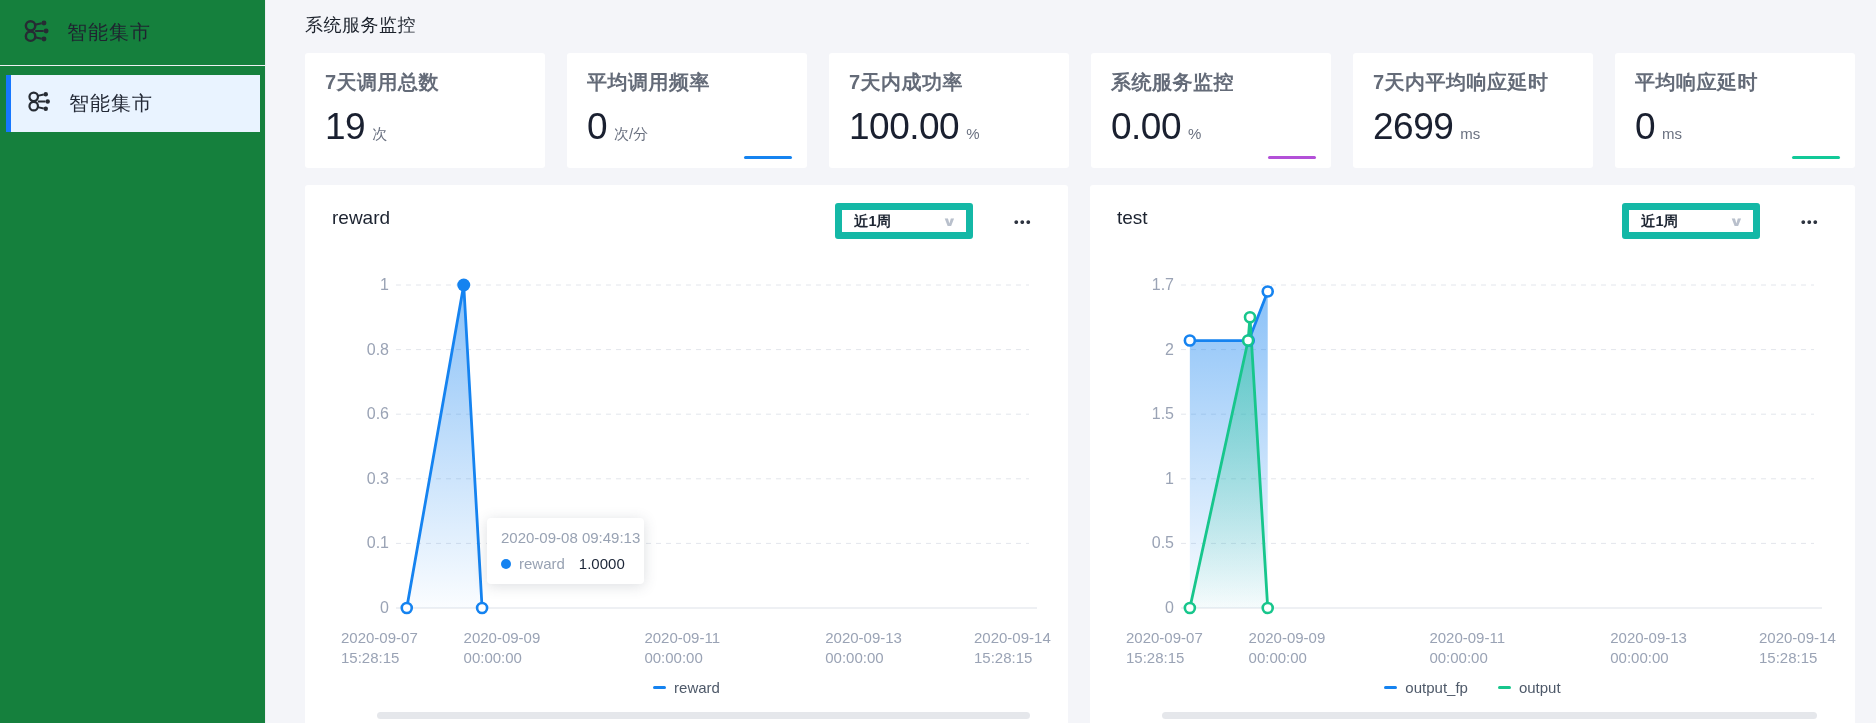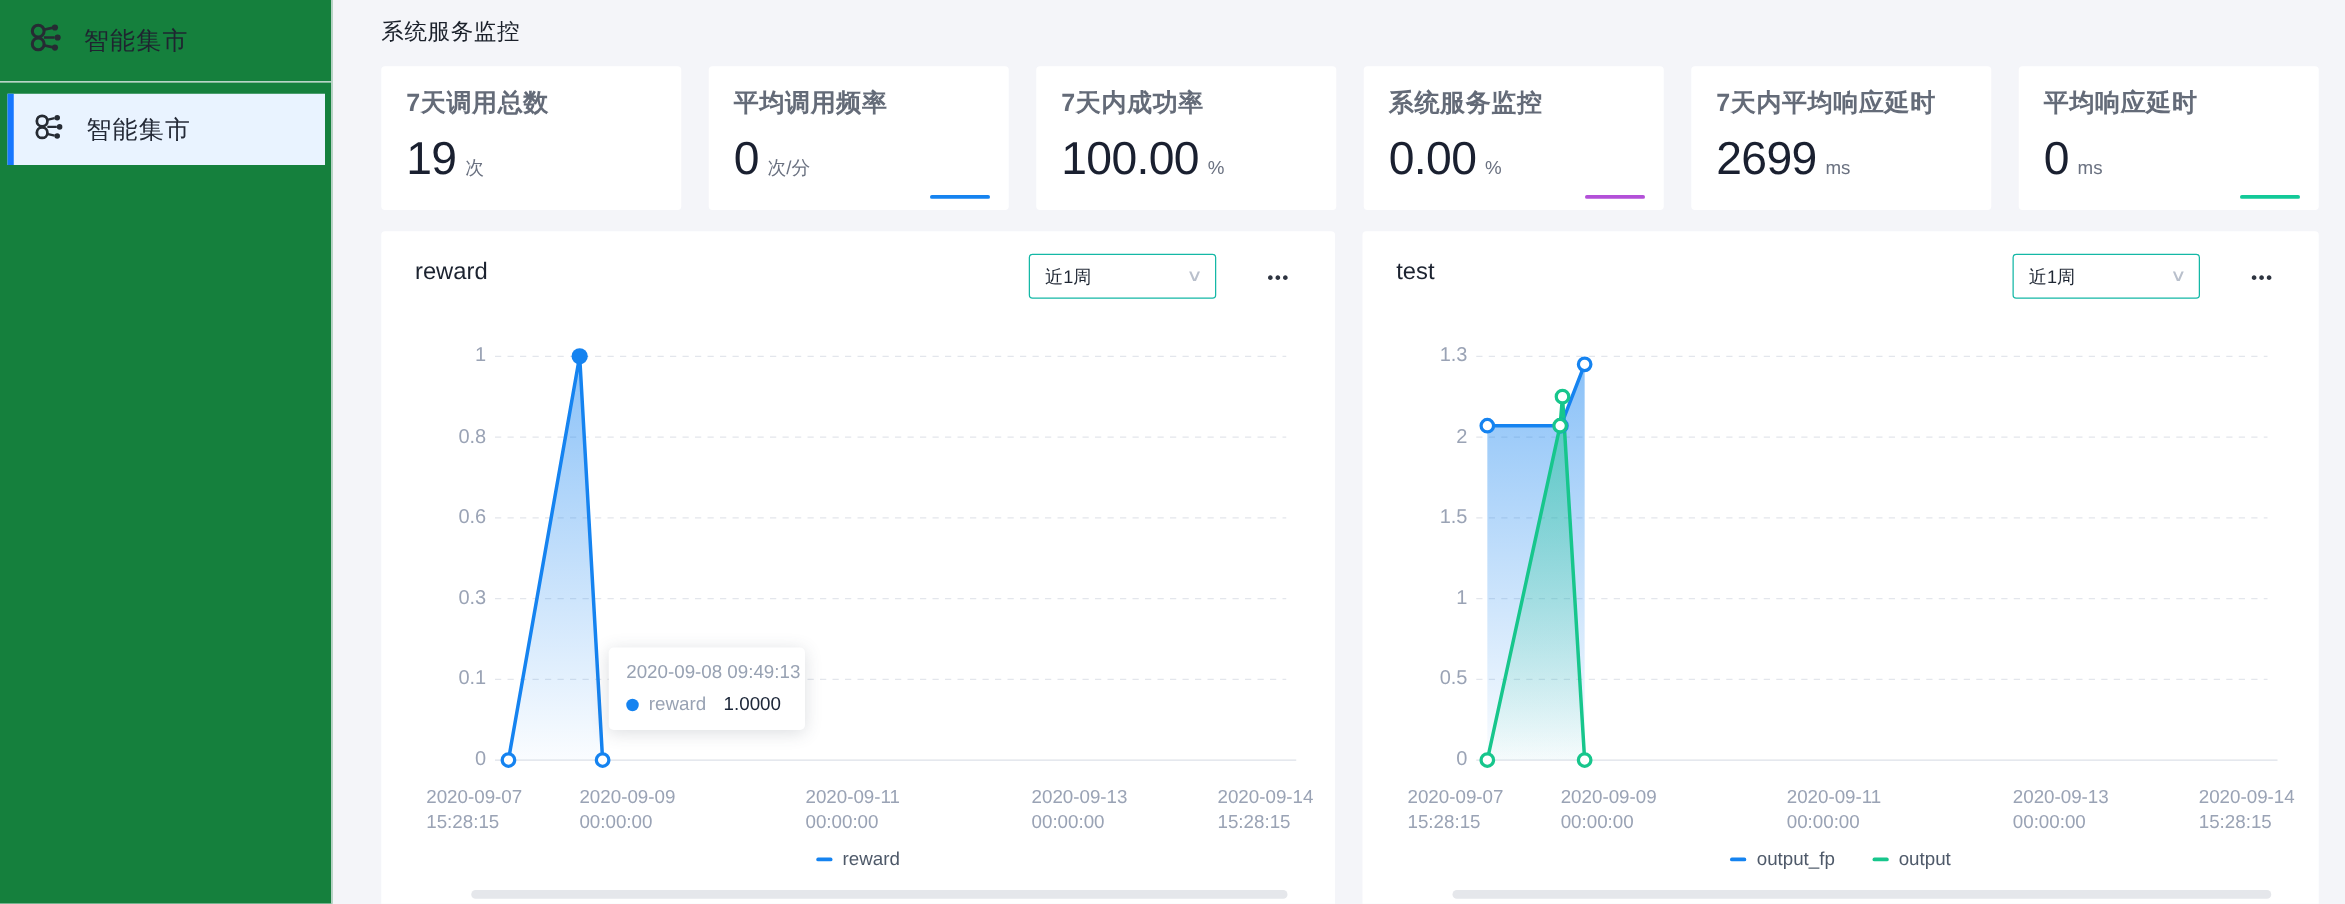--- a/index.html
+++ b/index.html
@@ -23,21 +23,21 @@
   .stat-card { position:relative; width:240px; height:115px; background:#fff; border-radius:3px; padding:16px 20px; }
   .stat-label { font-size:20px; color:#646b78; margin-bottom:10px; letter-spacing:0.5px;font-weight:bold; }
   .stat-value-row { display:flex; align-items:baseline; }
   .stat-value { font-size:37px; font-weight:500; color:#1a2030; letter-spacing:-0.5px; }
   .stat-unit { font-size:15px; color:#6a7180; margin-left:7px; }
   .spark { position:absolute; right:15px; bottom:9px; width:48px; height:3px; border-radius:2px; }
 
   
   .chart-card { position:absolute; top:185px; height:560px; background:#fff; border-radius:3px; overflow:hidden; }
   .chart-title { position:absolute; left:27px; top:22px; font-size:19px; color:#1c2330; }
-  .range-select { position:absolute; right:95px; top:18px; width:150px; height:36px; border:1px solid #14b8a6; border-radius:3px; background:#fff; display:flex; align-items:center; justify-content:space-between; padding:0 11px 0 12px; cursor:pointer; }
+  .range-select { position:absolute; right:95px; top:18px; width:138px; height:36px; border:7px solid #14b8a6; border-radius:3px; background:#fff; display:flex; align-items:center; justify-content:space-between; padding:0 11px 0 12px; cursor:pointer;font-weight:bold; }
   .range-value { font-size:14.5px; color:#1e2633; }
   .chevron { font-size:13px; color:#b9c0cc; transform:scaleX(1.4); }
   .more-btn { position:absolute; right:28px; top:24px; width:34px; height:26px; text-align:center; font-size:13px; letter-spacing:1.5px; color:#2e3440; cursor:pointer; line-height:26px; font-weight:bold; }
   .ytick { position:absolute; width:62px; text-align:right; font-size:16px; color:#9aa3b5; transform:translateY(-50%); }
   .xtick { position:absolute; top:443px; width:110px; text-align:left; font-size:15px; color:#9aa3b5; line-height:1.35; }
   .chart-svg { position:absolute; left:60px; top:80px; }
   .legend-row { position:absolute; left:0; top:494px; width:100%; display:flex; justify-content:center; gap:30px; }
   .legend-item { display:flex; align-items:center; gap:8px; cursor:pointer; }
   .legend-dash { width:13px; height:3.5px; border-radius:2px; }
   .legend-name { font-size:15px; color:#4e5969; }
@@ -202,21 +202,21 @@
           </div>
         </div>
       </div>
       <div class="chart-card" style="left: 824px; width: 765px;">
         <div class="chart-title">test</div>
         <div class="range-select">
           <span class="range-value">近1周</span>
           <span class="chevron">∨</span>
         </div>
         <div class="more-btn">•••</div>
-        <div class="ytick" style="left: 22px; top: 100px;">1.3</div>
+        <div class="ytick" style="left: 22px; top: 100px;">1.7</div>
         <div class="ytick" style="left: 22px; top: 164.6px;">2</div>
         <div class="ytick" style="left: 22px; top: 229.2px;">1.5</div>
         <div class="ytick" style="left: 22px; top: 293.8px;">1</div>
         <div class="ytick" style="left: 22px; top: 358.4px;">0.5</div>
         <div class="ytick" style="left: 22px; top: 423px;">0</div>
         <svg width="700" height="360" class="chart-svg">
           <defs>
             <linearGradient id="g1-0" x1="0" y1="0" x2="0" y2="1">
               <stop offset="0%" stop-color="#1583f0" stop-opacity="0.5"></stop>
               <stop offset="100%" stop-color="#1583f0" stop-opacity="0.02"></stop>

